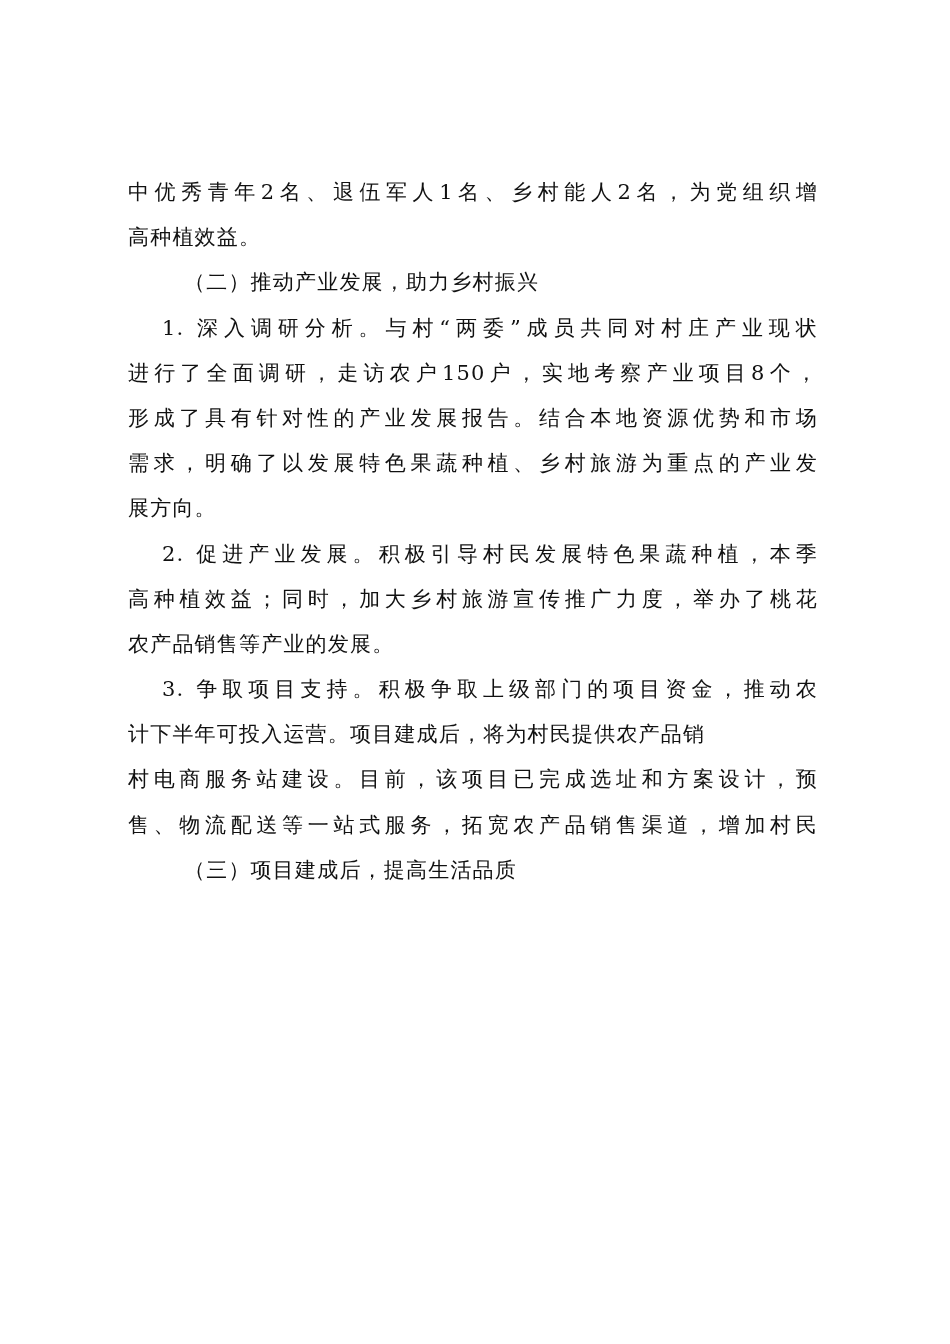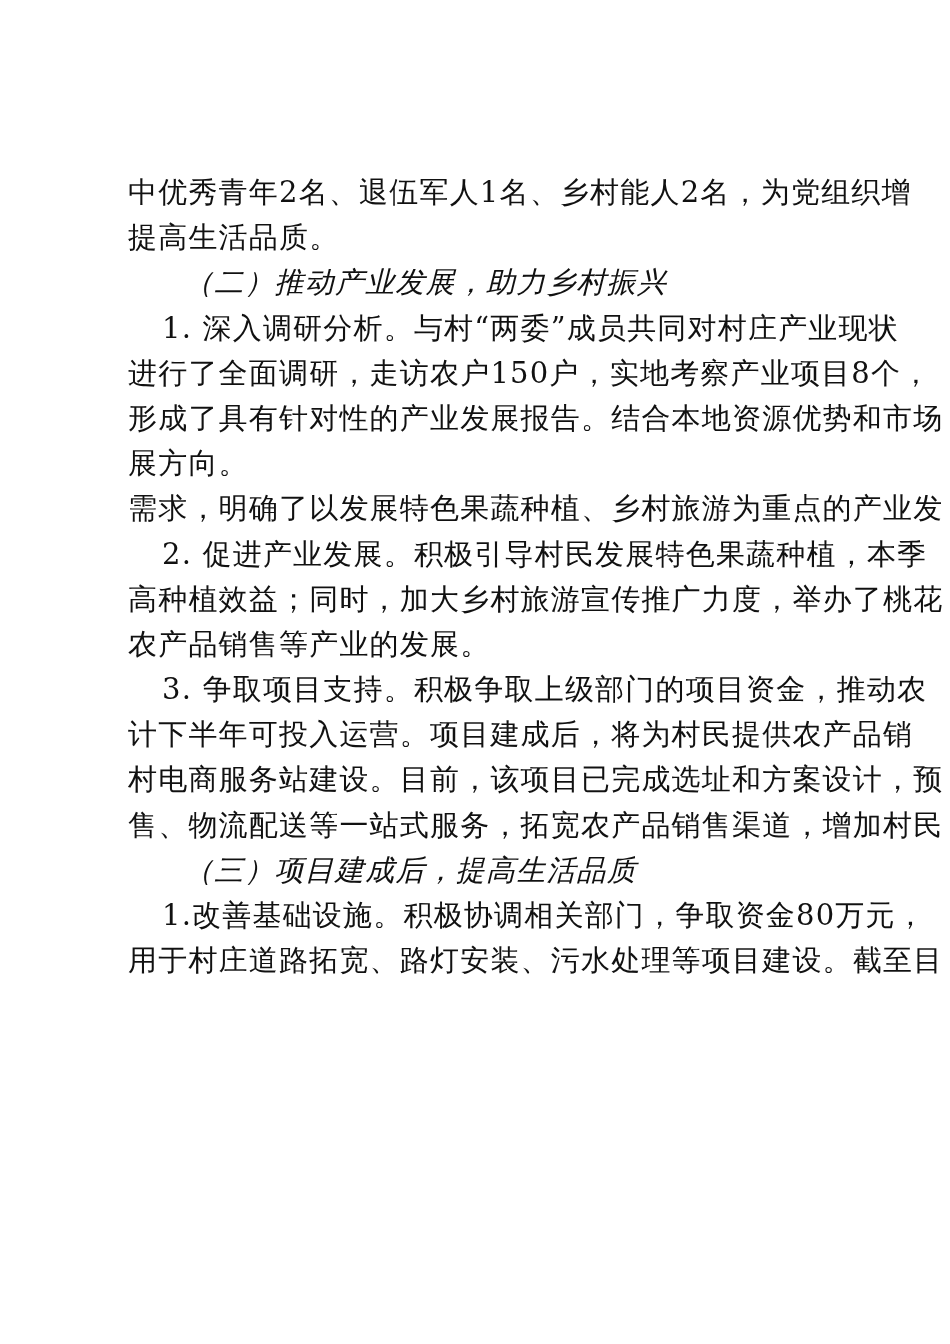--- a/index.html
+++ b/index.html
@@ -17,68 +17,64 @@
   }
   .page {
     position: absolute;
     left: 128px;
     top: 170px;
     width: 690px;
   }
   .line {
     height: 45.2px;
     line-height: 45.2px;
-    font-size: 29px;
+    font-size: 21px;
     white-space: nowrap;
     letter-spacing: 1.2px;
   }
   .justify {
     text-align: justify;
     text-align-last: justify;
   }
   .indent { padding-left: 34px; }
-  .heading-indent { padding-left: 56px; font-style: italic; }
+  .heading-indent { padding-left: 56px; }
 </style>
 </head>
 <body>
 
 <div class="page">
 
   <div>
     <div class="line justify">中优秀青年2名、退伍军人1名、乡村能人2名，为党组织增</div>
-    <div class="line">提高生活品质。</div>
+    <div class="line">高种植效益。</div>
   </div>
 
   <div>
     <div class="line heading-indent">（二）推动产业发展，助力乡村振兴</div>
   </div>
 
   <div>
     <div class="line justify indent">1. 深入调研分析。与村“两委”成员共同对村庄产业现状</div>
     <div class="line justify">进行了全面调研，走访农户150户，实地考察产业项目8个，</div>
     <div class="line justify">形成了具有针对性的产业发展报告。结合本地资源优势和市场</div>
+    <div class="line justify">需求，明确了以发展特色果蔬种植、乡村旅游为重点的产业发</div>
     <div class="line">展方向。</div>
-    <div class="line justify">需求，明确了以发展特色果蔬种植、乡村旅游为重点的产业发</div>
   </div>
 
   <div>
     <div class="line justify indent">2. 促进产业发展。积极引导村民发展特色果蔬种植，本季</div>
     <div class="line justify">高种植效益；同时，加大乡村旅游宣传推广力度，举办了桃花</div>
     <div class="line">农产品销售等产业的发展。</div>
   </div>
 
   <div>
     <div class="line justify indent">3. 争取项目支持。积极争取上级部门的项目资金，推动农</div>
     <div class="line">计下半年可投入运营。项目建成后，将为村民提供农产品销</div>
     <div class="line justify">村电商服务站建设。目前，该项目已完成选址和方案设计，预</div>
     <div class="line justify">售、物流配送等一站式服务，拓宽农产品销售渠道，增加村民</div>
   </div>
 
   <div>
     <div class="line heading-indent">（三）项目建成后，提高生活品质</div>
   </div>
 
-  <div>
-    <div class="line justify indent">1.改善基础设施。积极协调相关部门，争取资金80万元，</div>
-    <div class="line justify">用于村庄道路拓宽、路灯安装、污水处理等项目建设。截至目</div>
-  </div>
 
 </div>
 
 </body></html>

